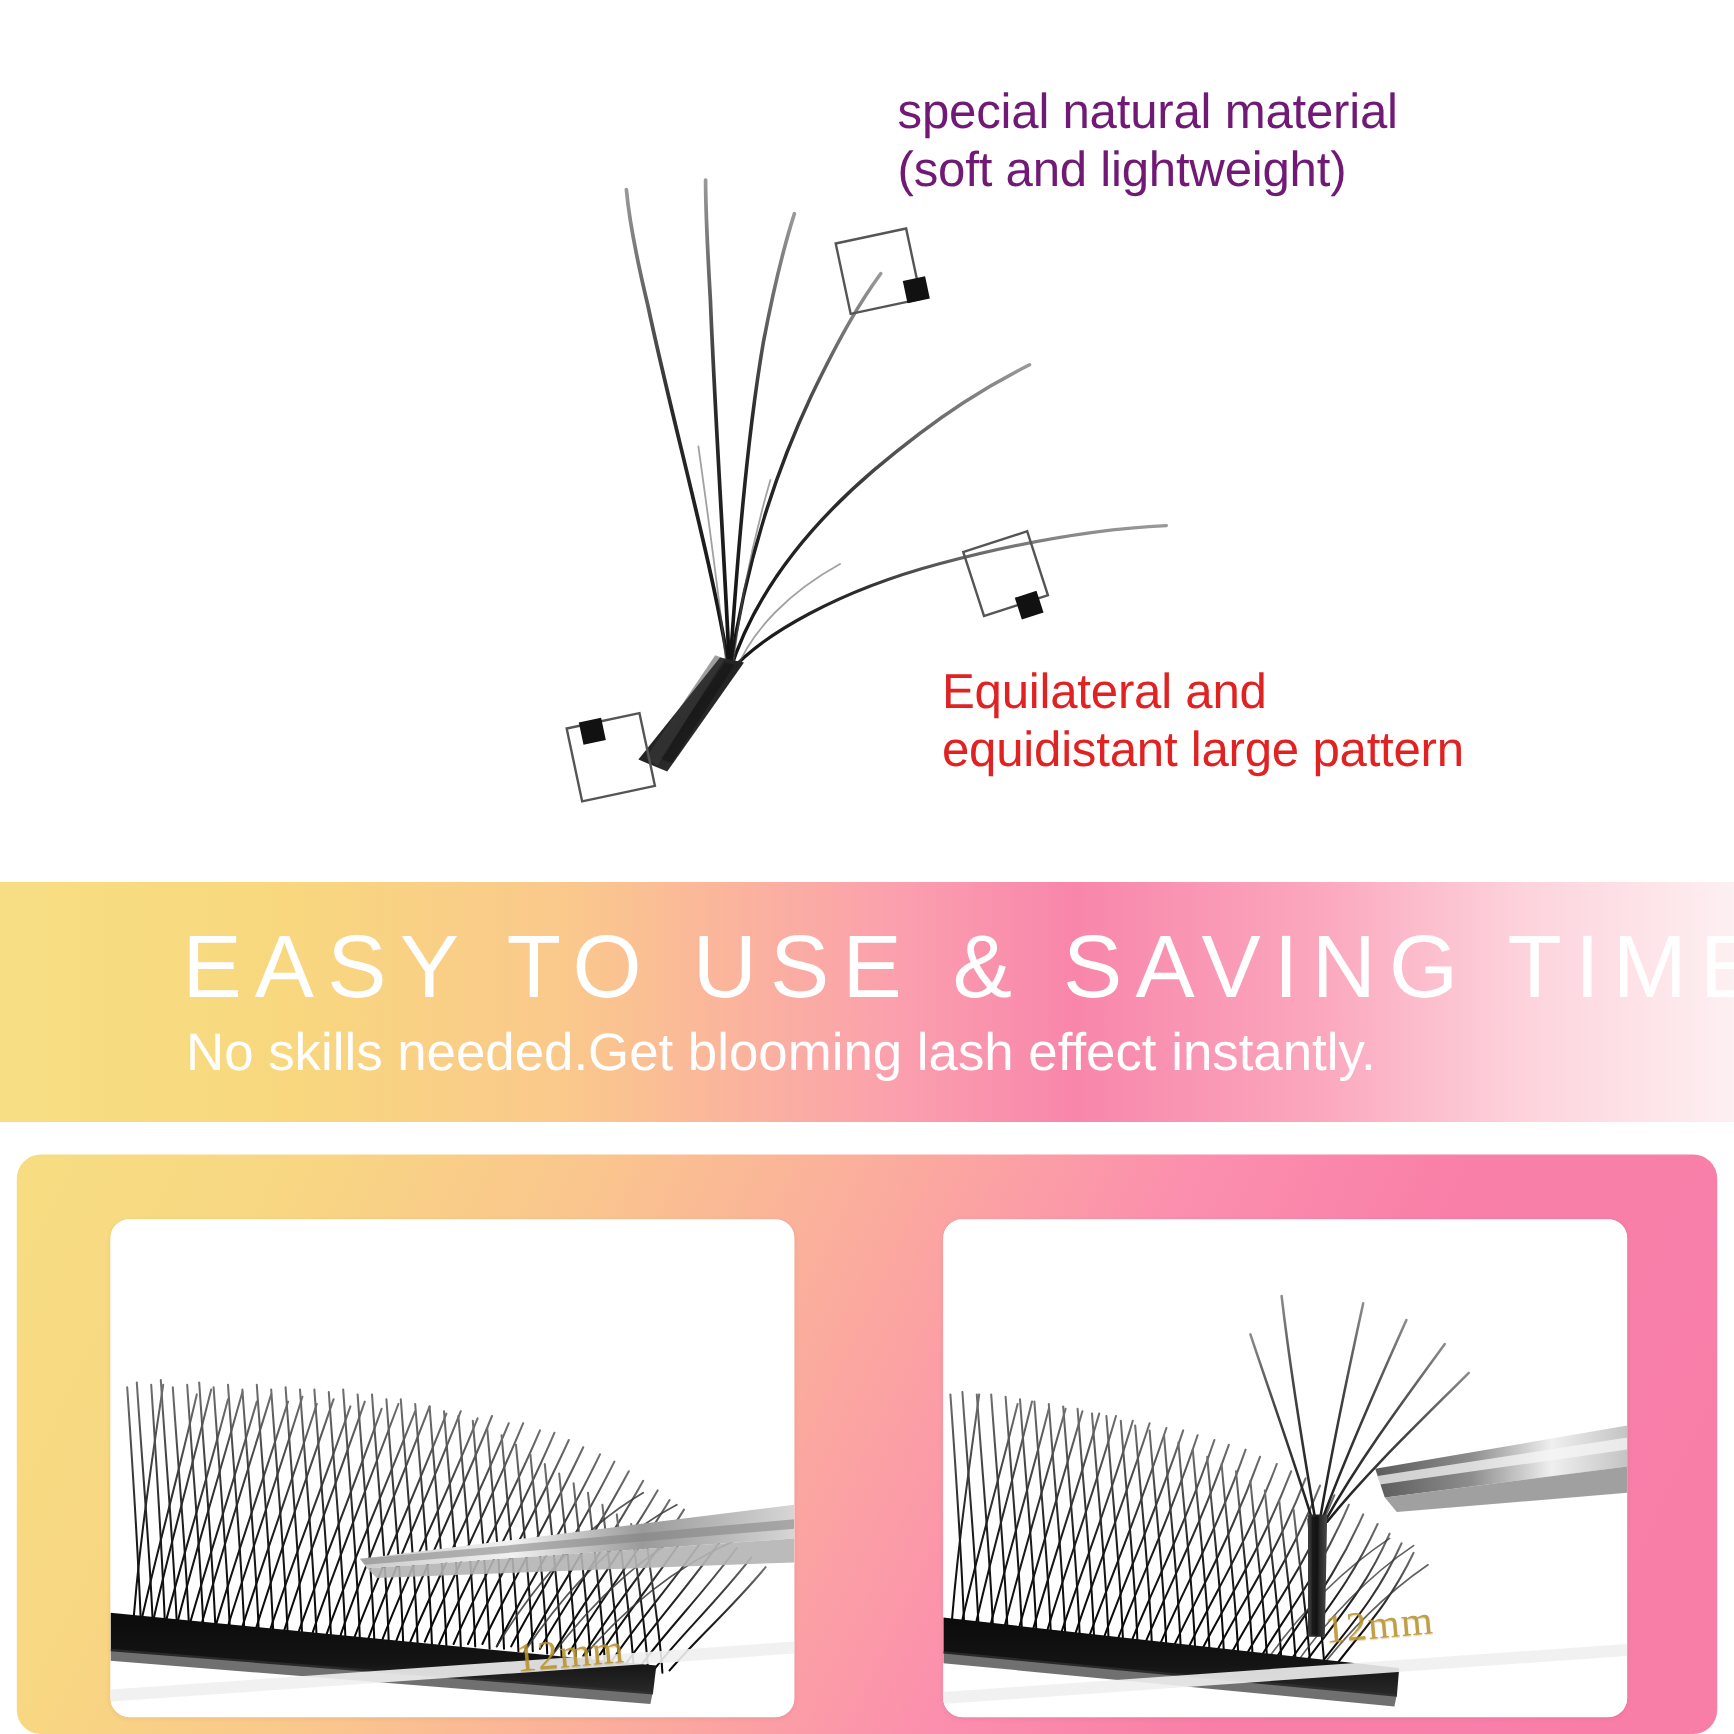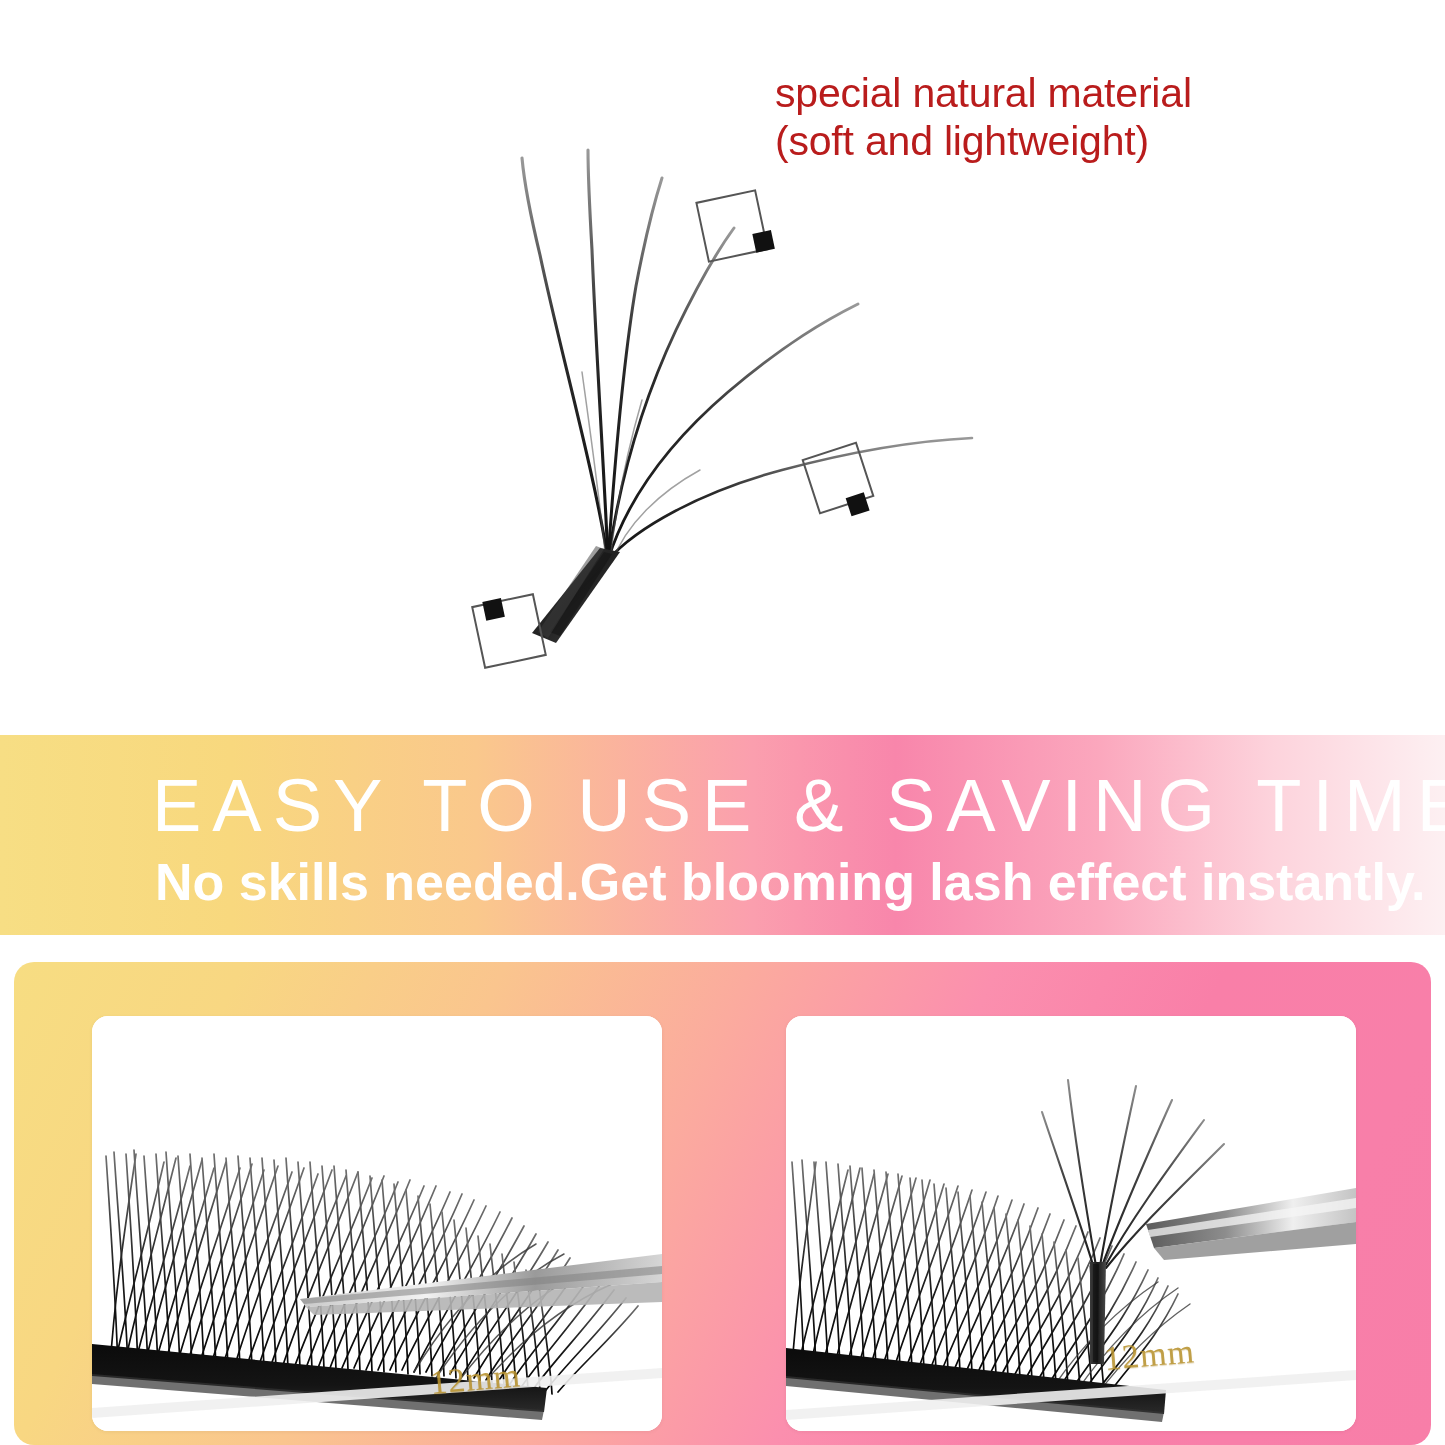--- a/index.html
+++ b/index.html
@@ -35,22 +35,21 @@
     color: #e02222;
     font-size: 41px;
     line-height: 1.16;
     font-weight: 400;
     white-space: pre-line;
     letter-spacing: -0.2px;
   }
   #callout-material {
     left: 748px;
     top: 70px;
-    color: #b91c1c;
-    margin-left: 27px;
+    color: #701a75;
   }
   #callout-pick {
     left: 243px;
     top: 476px;
     color: #e42222;
   }
   #callout-equilateral {
     left: 785px;
     top: 553px;
     color: #e02222;
@@ -84,22 +83,22 @@
     letter-spacing: 11px;
     line-height: 1;
     white-space: nowrap;
   }
   #banner-subtitle {
     position: absolute;
     left: 155px;
     top: 856px;
     width: 1150px;
     color: #ffffff;
-    font-size: 52px;
-    font-weight: 700;
+    font-size: 44px;
+    font-weight: 400;
     letter-spacing: 0px;
     line-height: 1;
     white-space: nowrap;
   }
 
   
   #bottom-section {
     position: absolute;
     left: 0; top: 935px;
     width: 1445px;
@@ -211,20 +210,22 @@
     <g>
       <rect x="478" y="600" width="62" height="62" fill="none" stroke="#555555" stroke-width="2" transform="rotate(-12 509 631)"></rect>
       <rect x="484" y="600" width="19" height="19" fill="#111111" transform="rotate(-12 493 609)"></rect>
     </g>
   </svg>
 
   <div class="callout" id="callout-material">special natural material
 (soft and lightweight)</div>
 
 
+  <div class="callout" id="callout-equilateral">Equilateral and
+equidistant large pattern</div>
 </div>
 
 <div id="banner-section"></div>
 <div id="banner-title">EASY TO USE &amp; SAVING TIME</div>
 <div id="banner-subtitle">No skills needed.Get blooming lash effect instantly.</div>
 
 <div id="bottom-section">
   <div id="photo-panel">
 
     <div class="photo-card" id="photo-card-left">

